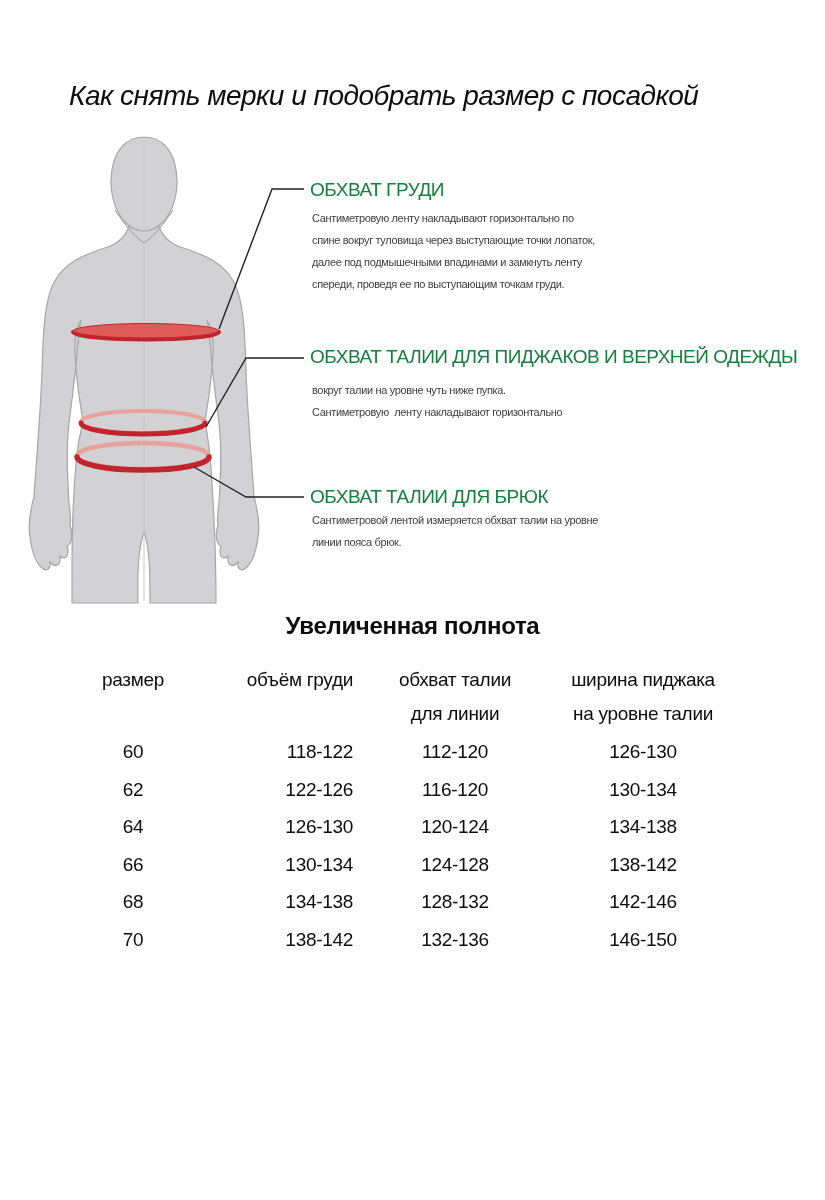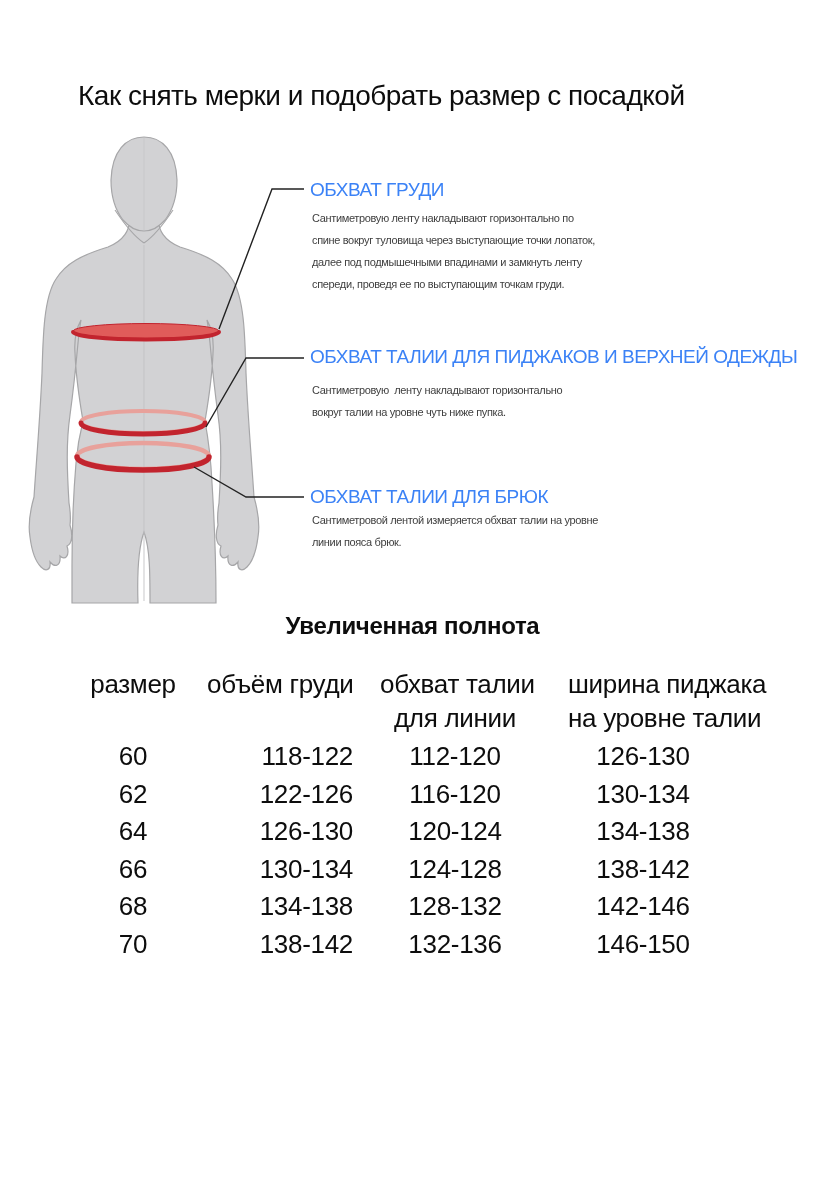--- a/index.html
+++ b/index.html
@@ -1,38 +1,38 @@
 <!DOCTYPE html>
 <html><head>
 <meta charset="utf-8">
 <style>
   html,body{margin:0;padding:0;background:#ffffff;}
   .page{
     position:relative;width:825px;height:1200px;background:#ffffff;
     font-family:"Liberation Sans", sans-serif;color:#0d0d0d;overflow:hidden;
   }
   .title{
-    position:absolute;left:78px;top:80px;width:700px;
-    font-size:28px;font-weight:400;letter-spacing:-0.5px;white-space:pre;
+    position:absolute;left:69px;top:80px;width:700px;
+    font-size:28px;font-weight:400;letter-spacing:-0.5px;white-space:pre;font-style:italic;
   }
   .figure-wrap{position:absolute;left:20px;top:125px;width:290px;height:480px;}
   .sec-h{
     position:absolute;left:310px;
-    font-size:19px;font-weight:400;letter-spacing:-0.5px;color:#3b82f6;white-space:pre;
+    font-size:19px;font-weight:400;letter-spacing:-0.5px;color:#15803d;white-space:pre;
   }
   .sec-body{position:absolute;left:312px;}
   .sec-body .ln{
     font-size:11px;letter-spacing:-0.35px;line-height:22px;white-space:pre;color:#404040;
   }
   .tbl-title{
     position:absolute;left:0;top:612px;width:825px;text-align:center;
     font-size:24px;font-weight:700;letter-spacing:-0.3px;
   }
   .trow{position:absolute;left:0;width:825px;height:24px;}
-  .cell{position:absolute;text-align:center;font-size:26px;letter-spacing:-0.3px;white-space:pre;}
+  .cell{position:absolute;text-align:center;font-size:19px;letter-spacing:-0.3px;white-space:pre;}
   .c1{left:60px;width:146px;}
   .c2{left:207px;width:146px;text-align:right;}
   .c3{left:380px;width:150px;}
   .c4{left:568px;width:150px;}
 </style>
 </head>
 <body>
 
 <div class="page">
 
@@ -122,22 +122,22 @@
   <div class="sec-h" style="top:179px;">ОБХВАТ ГРУДИ</div>
   <div class="sec-body" style="top:207px;">
     <div class="ln">Сантиметровую ленту накладывают горизонтально по</div>
     <div class="ln">спине вокруг туловища через выступающие точки лопаток,</div>
     <div class="ln">далее под подмышечными впадинами и замкнуть ленту</div>
     <div class="ln">спереди, проведя ее по выступающим точкам груди.</div>
   </div>
 
   <div class="sec-h" style="top:346px;">ОБХВАТ ТАЛИИ ДЛЯ ПИДЖАКОВ И ВЕРХНЕЙ ОДЕЖДЫ</div>
   <div class="sec-body" style="top:379px;">
+    <div class="ln">вокруг талии на уровне чуть ниже пупка.</div>
     <div class="ln">Сантиметровую  ленту накладывают горизонтально</div>
-    <div class="ln">вокруг талии на уровне чуть ниже пупка.</div>
   </div>
 
   <div class="sec-h" style="top:486px;">ОБХВАТ ТАЛИИ ДЛЯ БРЮК</div>
   <div class="sec-body" style="top:509px;">
     <div class="ln">Сантиметровой лентой измеряется обхват талии на уровне</div>
     <div class="ln">линии пояса брюк.</div>
   </div>
 
   <div class="tbl-title">Увеличенная полнота</div>
 

